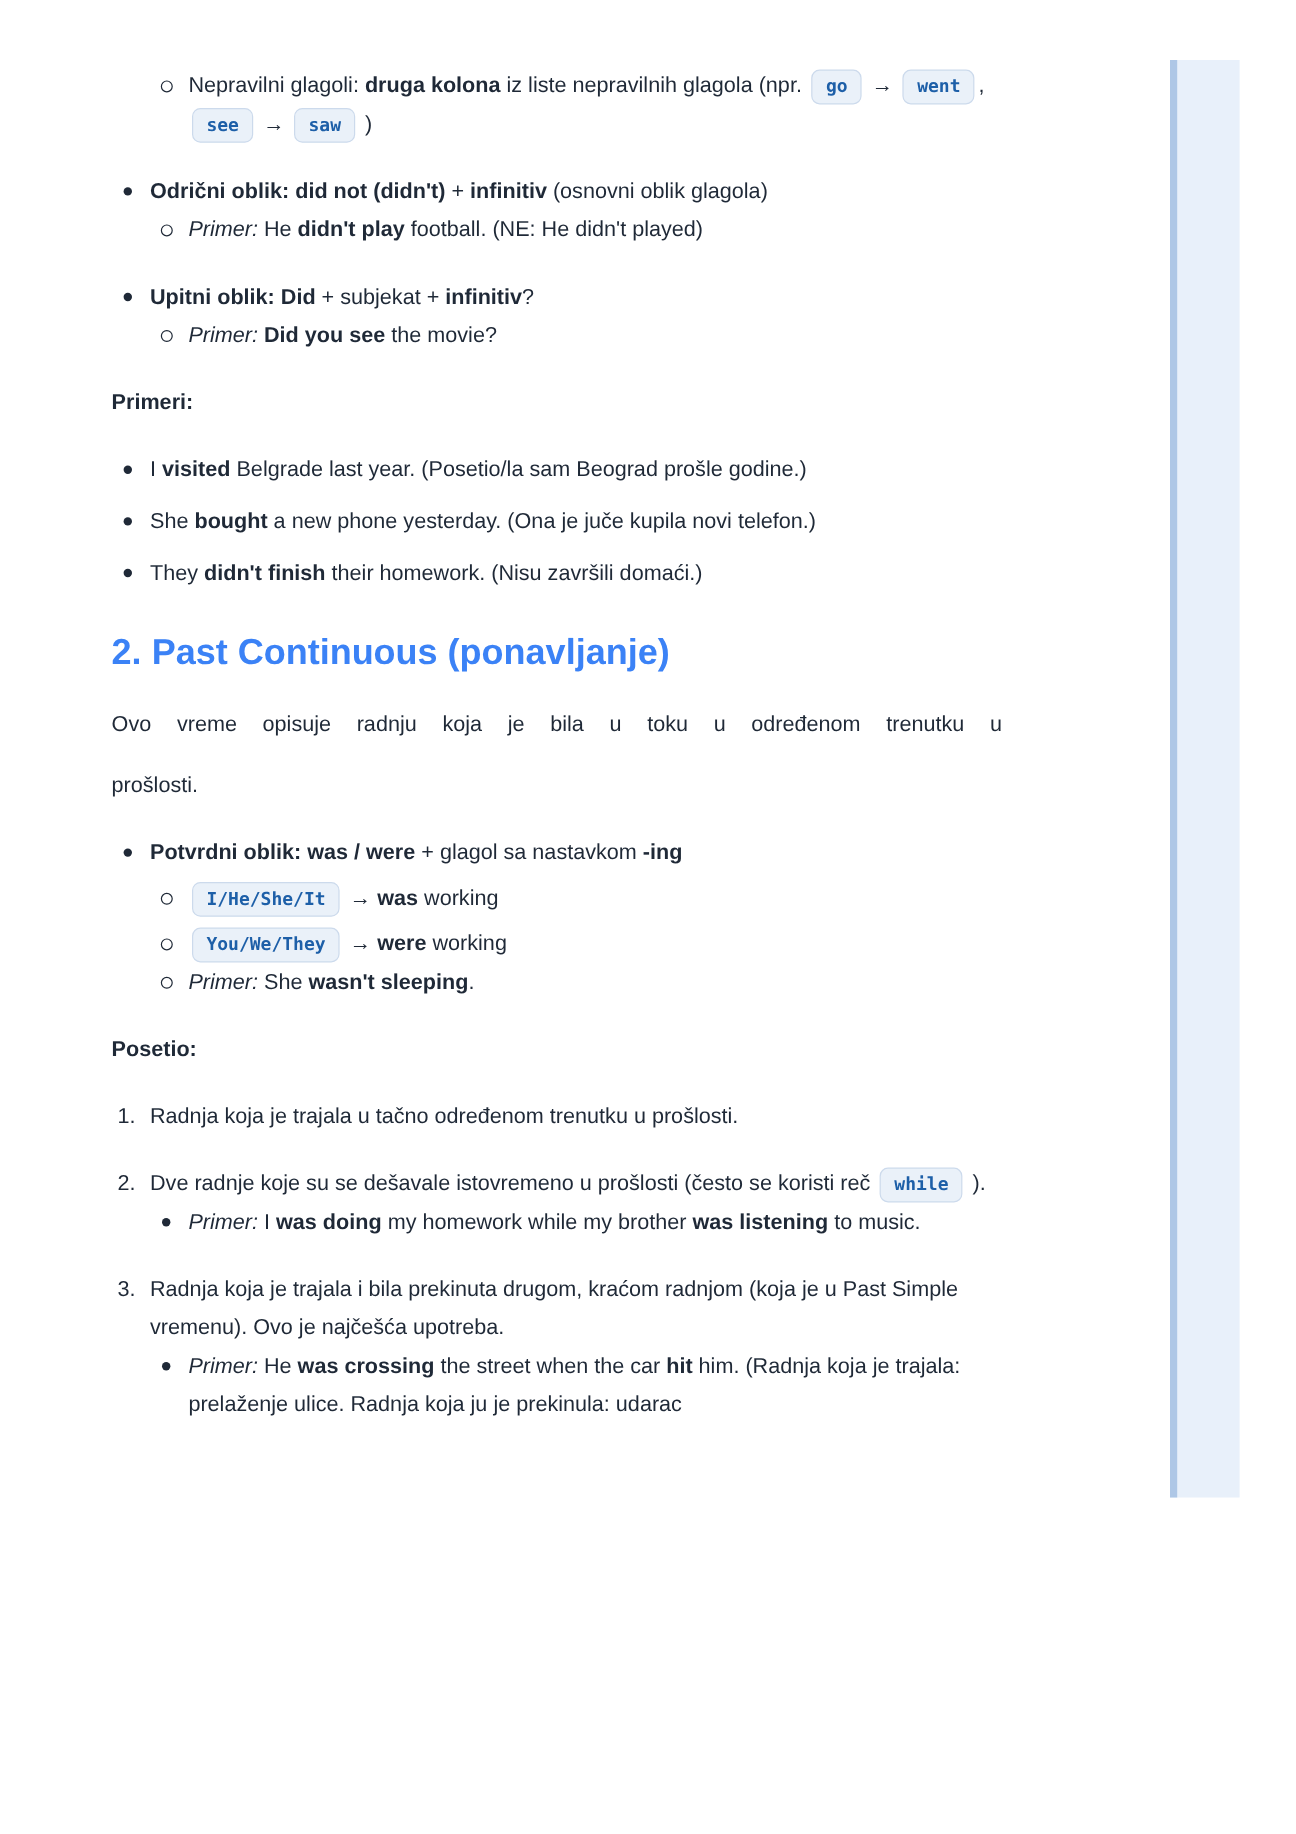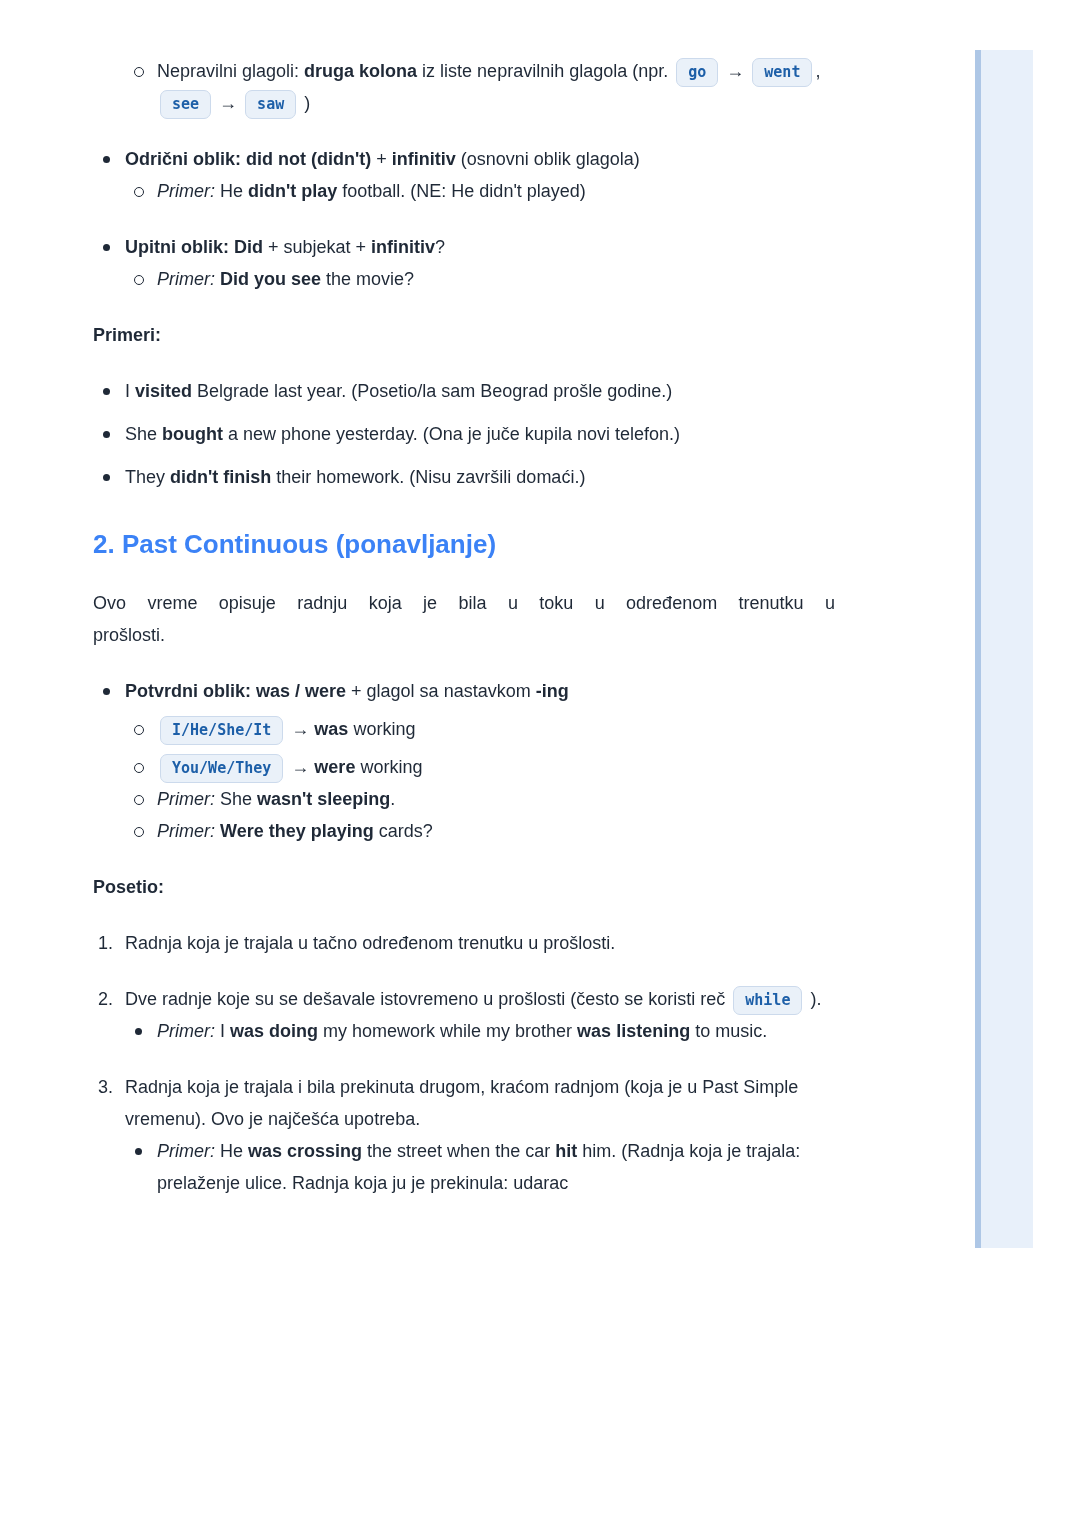--- a/index.html
+++ b/index.html
@@ -18,23 +18,23 @@
     font-size:18px;line-height:32px;z-index:3;}
 
   .blk{position:relative;margin-top:24px;}
   .blk:first-child{margin-top:0;}
   .blk.bullet{padding-left:32px;}
   .blk.num{padding-left:32px;}
   .blk.subc,.blk.subd{padding-left:64px;margin-top:0;}
   .blk.subc.code{margin-top:6px;}
   .blk.code + .blk.bullet{margin-top:14px;}
   .blk.bullet + .blk.bullet{margin-top:11px;}
-  .blk.heading{margin-top:32px;font-size:26px;line-height:38px;font-weight:700;color:#3b82f6;}
+  .blk.heading{margin-top:32px;font-size:30px;line-height:38px;font-weight:700;color:#3b82f6;}
   .blk.label{font-weight:700;}
-  .blk.para .jline{text-align:justify;}
+  .blk.para .jline{text-align:justify;margin-top:19px;}
   .blk.para .jline.stretch{text-align-last:justify;}
 
   
   .mk-dot{position:absolute;left:10px;top:13px;width:7px;height:7px;border-radius:50%;background:#1f2937;}
   .mk-circle{position:absolute;left:41px;top:12px;width:8px;height:8px;border-radius:50%;
     border:1.5px solid #1f2937;background:transparent;}
   .mk-subdot{position:absolute;left:42px;top:13px;width:7px;height:7px;border-radius:50%;background:#1f2937;}
   .mk-num{position:absolute;left:5px;top:0;}
 
   
@@ -62,21 +62,20 @@
       <div class="blk bullet"><span class="mk-dot"></span><span class="sg-r">They </span><span class="sg-b">didn't finish</span><span class="sg-r"> their homework. (Nisu završili domaći.)</span></div>
       <div class="blk heading"><span class="sg-b">2. Past Continuous (ponavljanje)</span></div>
       <div class="blk para">
         <div class="jline stretch">Ovo vreme opisuje radnju koja je bila u toku u određenom trenutku u</div>
         <div class="jline">prošlosti.</div>
       </div>
       <div class="blk bullet"><span class="mk-dot"></span><span class="sg-b">Potvrdni oblik: was / were</span><span class="sg-r"> + glagol sa nastavkom </span><span class="sg-b">-ing</span></div>
       <div class="blk subc code"><span class="mk-circle"></span><span class="code-badge">I/He/She/It</span><span class="sg-r"> → </span><span class="sg-b">was</span><span class="sg-r"> working</span></div>
       <div class="blk subc code"><span class="mk-circle"></span><span class="code-badge">You/We/They</span><span class="sg-r"> → </span><span class="sg-b">were</span><span class="sg-r"> working</span></div>
       <div class="blk subc"><span class="mk-circle"></span><span class="sg-i">Primer:</span><span class="sg-r"> She </span><span class="sg-b">wasn't sleeping</span><span class="sg-r">.</span></div>
-      <div class="blk subc"><span class="mk-circle"></span><span class="sg-i">Primer:</span><span class="sg-r"> </span><span class="sg-b">Were they playing</span><span class="sg-r"> cards?</span></div>
       <div class="blk label"><span class="sg-b">Posetio:</span></div>
       <div class="blk num"><span class="mk-num">1.</span><span class="sg-r">Radnja koja je trajala u tačno određenom trenutku u prošlosti.</span></div>
       <div class="blk num"><span class="mk-num">2.</span><span class="sg-r">Dve radnje koje su se dešavale istovremeno u prošlosti (često se koristi reč </span><span class="code-badge">while</span><span class="sg-r"> ).</span></div>
       <div class="blk subd"><span class="mk-subdot"></span><span class="sg-i">Primer:</span><span class="sg-r"> I </span><span class="sg-b">was doing</span><span class="sg-r"> my homework while my brother </span><span class="sg-b">was listening</span><span class="sg-r"> to music.</span></div>
       <div class="blk num"><span class="mk-num">3.</span><span class="sg-r">Radnja koja je trajala i bila prekinuta drugom, kraćom radnjom (koja je u Past Simple vremenu). Ovo je najčešća upotreba.</span></div>
       <div class="blk subd"><span class="mk-subdot"></span><span class="sg-i">Primer:</span><span class="sg-r"> He </span><span class="sg-b">was crossing</span><span class="sg-r"> the street when the car </span><span class="sg-b">hit</span><span class="sg-r"> him. (Radnja koja je trajala: prelaženje ulice. Radnja koja ju je prekinula: udarac</span></div>
     </main>
   <div class="watermark">(c) Knowunity 2025</div>
 </div>
 

